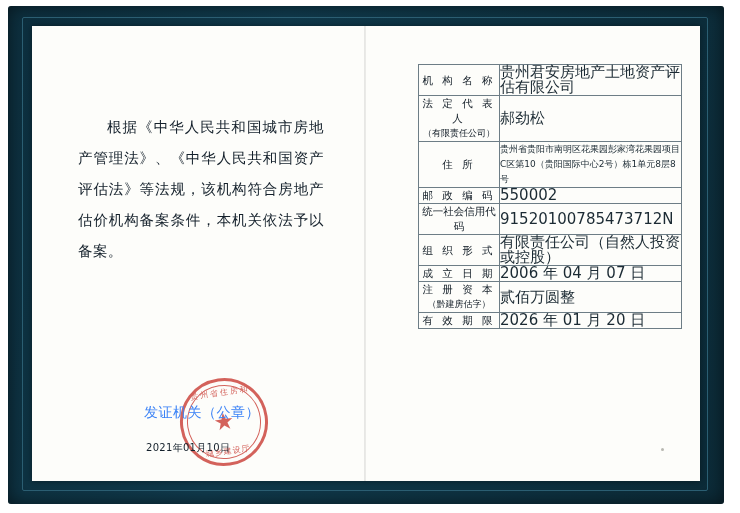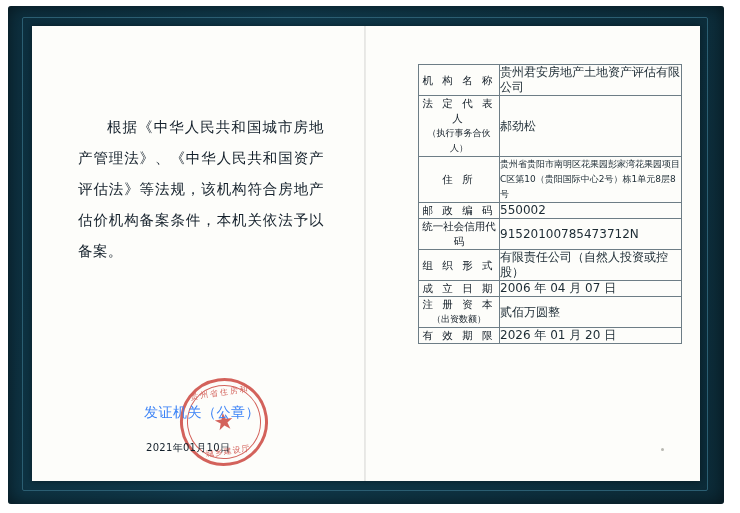--- a/index.html
+++ b/index.html
@@ -159,21 +159,21 @@
     padding: 5px 2px;
     letter-spacing: 3px;
   }
   td.label .sub {
     display: block;
     font-size: 9px;
     letter-spacing: 0;
   }
   td.label.tight { letter-spacing: 0; }
   td.value {
-    font-size: 12px;
+    font-size: 15px;
     color: #1b2a33;
     padding: 5px 6px;
     line-height: 15px;
     word-break: break-all;
   }
   td.value.small { font-size: 9px; }
   .spine-marks {
     position: absolute;
     left: 0; top: 0;
     width: 8px; height: 498px;
@@ -217,21 +217,21 @@
           <tbody>
             <tr>
               <td class="label">
                 <span>机 构 名 称</span>
               </td>
               <td class="value">贵州君安房地产土地资产评估有限公司</td>
             </tr>
             <tr>
               <td class="label">
                 <span>法 定 代 表 人</span>
-                <span class="sub">（执行事务合伙人）</span>
+                <span class="sub">（有限责任公司）</span>
               </td>
               <td class="value">郝劲松</td>
             </tr>
             <tr>
               <td class="label">
                 <span>住        所</span>
               </td>
               <td class="value small">贵州省贵阳市南明区花果园彭家湾花果园项目C区第10（贵阳国际中心2号）栋1单元8层8号</td>
             </tr>
             <tr>
@@ -254,21 +254,21 @@
             </tr>
             <tr>
               <td class="label">
                 <span>成 立 日 期</span>
               </td>
               <td class="value">2006 年 04 月 07 日</td>
             </tr>
             <tr>
               <td class="label">
                 <span>注 册 资 本</span>
-                <span class="sub">（出资数额）</span>
+                <span class="sub">（黔建房估字）</span>
               </td>
               <td class="value">贰佰万圆整</td>
             </tr>
             <tr>
               <td class="label">
                 <span>有 效 期 限</span>
               </td>
               <td class="value">2026 年 01 月 20 日</td>
             </tr>
           </tbody>

